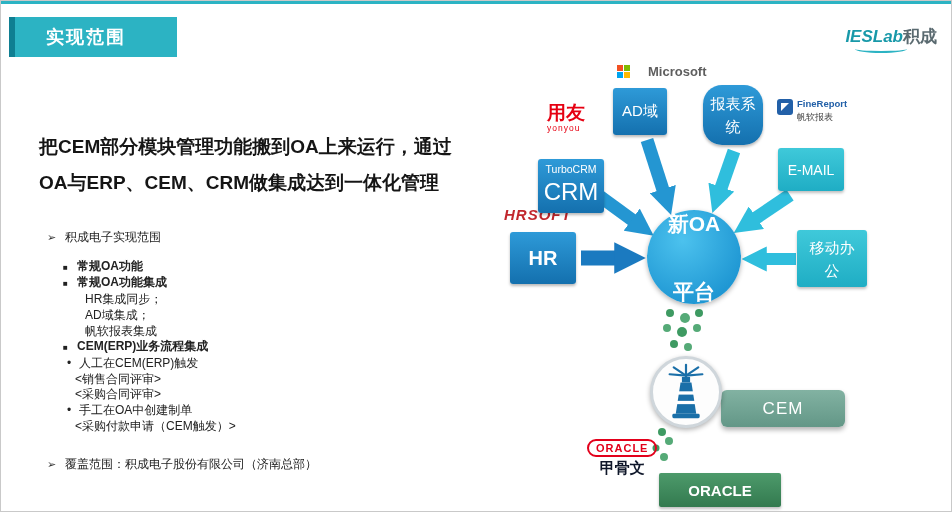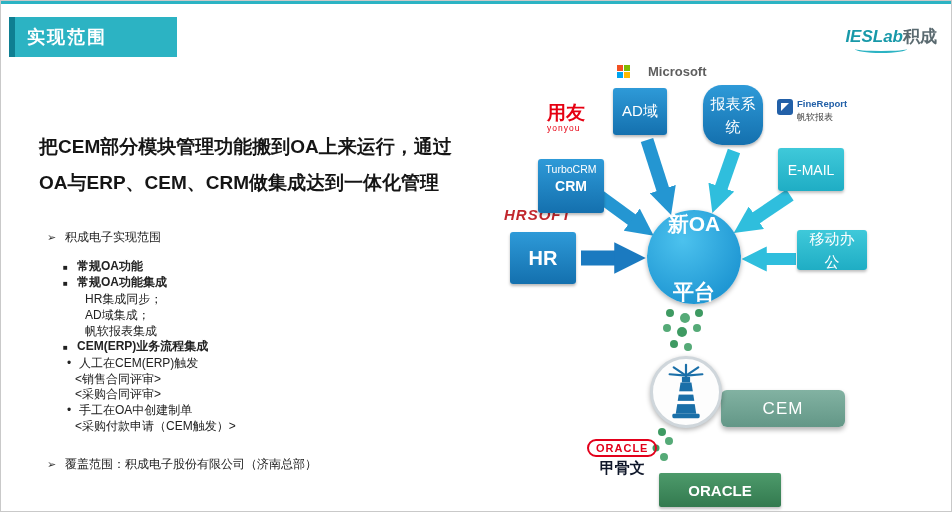--- a/index.html
+++ b/index.html
@@ -3,21 +3,21 @@
 <meta charset="utf-8">
 <style>
   * { margin:0; padding:0; box-sizing:border-box; }
   body { background:#e9e9e9; font-family:"Liberation Sans","DejaVu Sans",sans-serif; }
   .slide { position:relative; width:952px; height:512px; background:#fff; border:1px solid #c9c9c9; overflow:hidden; }
 
   
   .topline { position:absolute; left:0; top:0; width:100%; height:3px; background:#2cb3c3; }
   .titlebar { position:absolute; left:8px; top:16px; width:168px; height:40px; background:#2cb3c3; display:flex; align-items:center; }
   .titlebar .accent { position:absolute; left:0; top:0; width:6px; height:100%; background:#0f7f92; }
-  .title-text { color:#fff; font-size:18px; font-weight:bold; padding-left:18px; letter-spacing:2px; }
+  .title-text { color:#fff; font-size:18px; font-weight:bold; padding-left:18px; letter-spacing:2px;margin-left:19px; }
   .brand { position:absolute; right:14px; top:24px; font-size:17px; font-weight:bold; white-space:nowrap; }
   .brand .b1 { color:#1899a9; font-style:italic; }
   .brand .b2 { color:#5a6a70; }
   .brand .swoosh { position:absolute; right:30px; top:20px; width:52px; height:8px; border-bottom:2px solid #2cb3c3; border-radius:50%; }
 
   
   .heading { position:absolute; left:38px; top:128px; width:470px; font-size:19px; font-weight:bold; color:#151515; line-height:36px; }
 
   
   .outline { position:absolute; left:46px; top:229px; width:430px; font-size:12px; color:#222; }
@@ -55,24 +55,24 @@
   .yy-cn { font-size:19px; font-weight:bold; color:#e60012; line-height:20px; }
   .yy-en { font-size:8.5px; color:#e60012; letter-spacing:1px; }
 
   .hrsoft-logo { position:absolute; left:503px; top:205px; font-size:15px; font-weight:bold; font-style:italic; color:#c1272d; letter-spacing:1px; z-index:2; }
 
   
   .ad-box { left:612px; top:87px; width:54px; height:47px; font-size:15px; }
   .report-box { left:702px; top:84px; width:60px; height:60px; font-size:15px; line-height:23px; flex-direction:column;border-radius:19px; }
   .crm-box { left:537px; top:138px; width:66px; height:54px; flex-direction:column; justify-content:flex-start; padding-top:4px;margin-top:20px; }
   .crm-box .turbo { font-size:10.5px; }
-  .crm-box .crm { font-size:14px; font-weight:bold; margin-top:3px; }
+  .crm-box .crm { font-size:24px; font-weight:normal; margin-top:3px; }
   .email-box { left:777px; top:147px; width:66px; height:43px; font-size:14px; }
   .hr-box { left:509px; top:231px; width:66px; height:52px; font-size:20px; font-weight:bold; }
-  .mobile-box { left:796px; top:229px; width:70px; height:40px; font-size:15px; line-height:23px; }
+  .mobile-box { left:796px; top:229px; width:70px; height:57px; font-size:15px; line-height:23px; }
   .oa-circle { position:absolute; left:646px; top:209px; width:94px; height:94px; border-radius:50%; background:radial-gradient(circle at 38% 32%, #4cc2ee 0%, #1f97d3 75%); box-shadow:0 2px 5px rgba(0,0,0,.3); color:#fff; font-size:21px; font-weight:bold; line-height:27px; display:flex; flex-direction:column; align-items:center; justify-content:center; z-index:2;gap:41px; }
 
   
   .lighthouse { position:absolute; left:649px; top:355px; width:72px; height:72px; border-radius:50%; background:#fdfdfd; border:3px solid #cfd6db; box-shadow:0 2px 5px rgba(0,0,0,.3); display:flex; align-items:center; justify-content:center; z-index:3; }
   .cem-pill { position:absolute; left:720px; top:389px; width:124px; height:37px; border-radius:6px; background:linear-gradient(180deg,#82b2a2,#639787); box-shadow:0 3px 5px rgba(0,0,0,.3); color:#fff; font-size:17px; letter-spacing:1px; display:flex; align-items:center; justify-content:center; z-index:2; }
   .oracle-logo { position:absolute; left:586px; top:437px; z-index:2; text-align:center; }
   .oracle-badge { display:inline-block; border:2px solid #e3001b; border-radius:10px; padding:1px 7px; color:#e3001b; font-weight:bold; font-size:11px; letter-spacing:1px; }
   .oracle-cn { font-size:15px; font-weight:bold; color:#0f172a; margin-top:2px; }
   .oracle-green { position:absolute; left:658px; top:472px; width:122px; height:34px; background:linear-gradient(180deg,#4d9a6b,#337a4f); border-radius:2px; box-shadow:0 2px 3px rgba(0,0,0,.25); color:#fff; font-size:15px; font-weight:bold; display:flex; align-items:center; justify-content:center; z-index:2; }
 </style>

